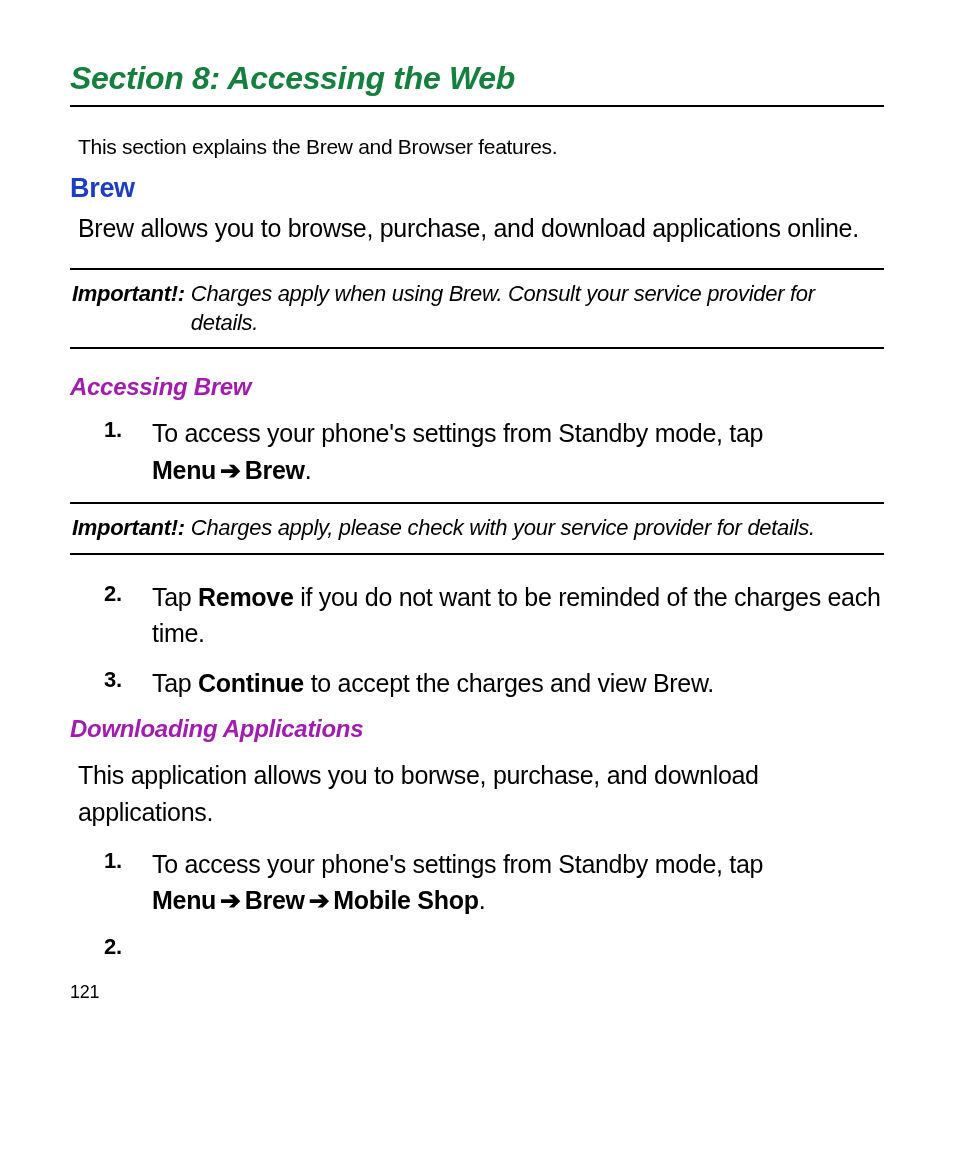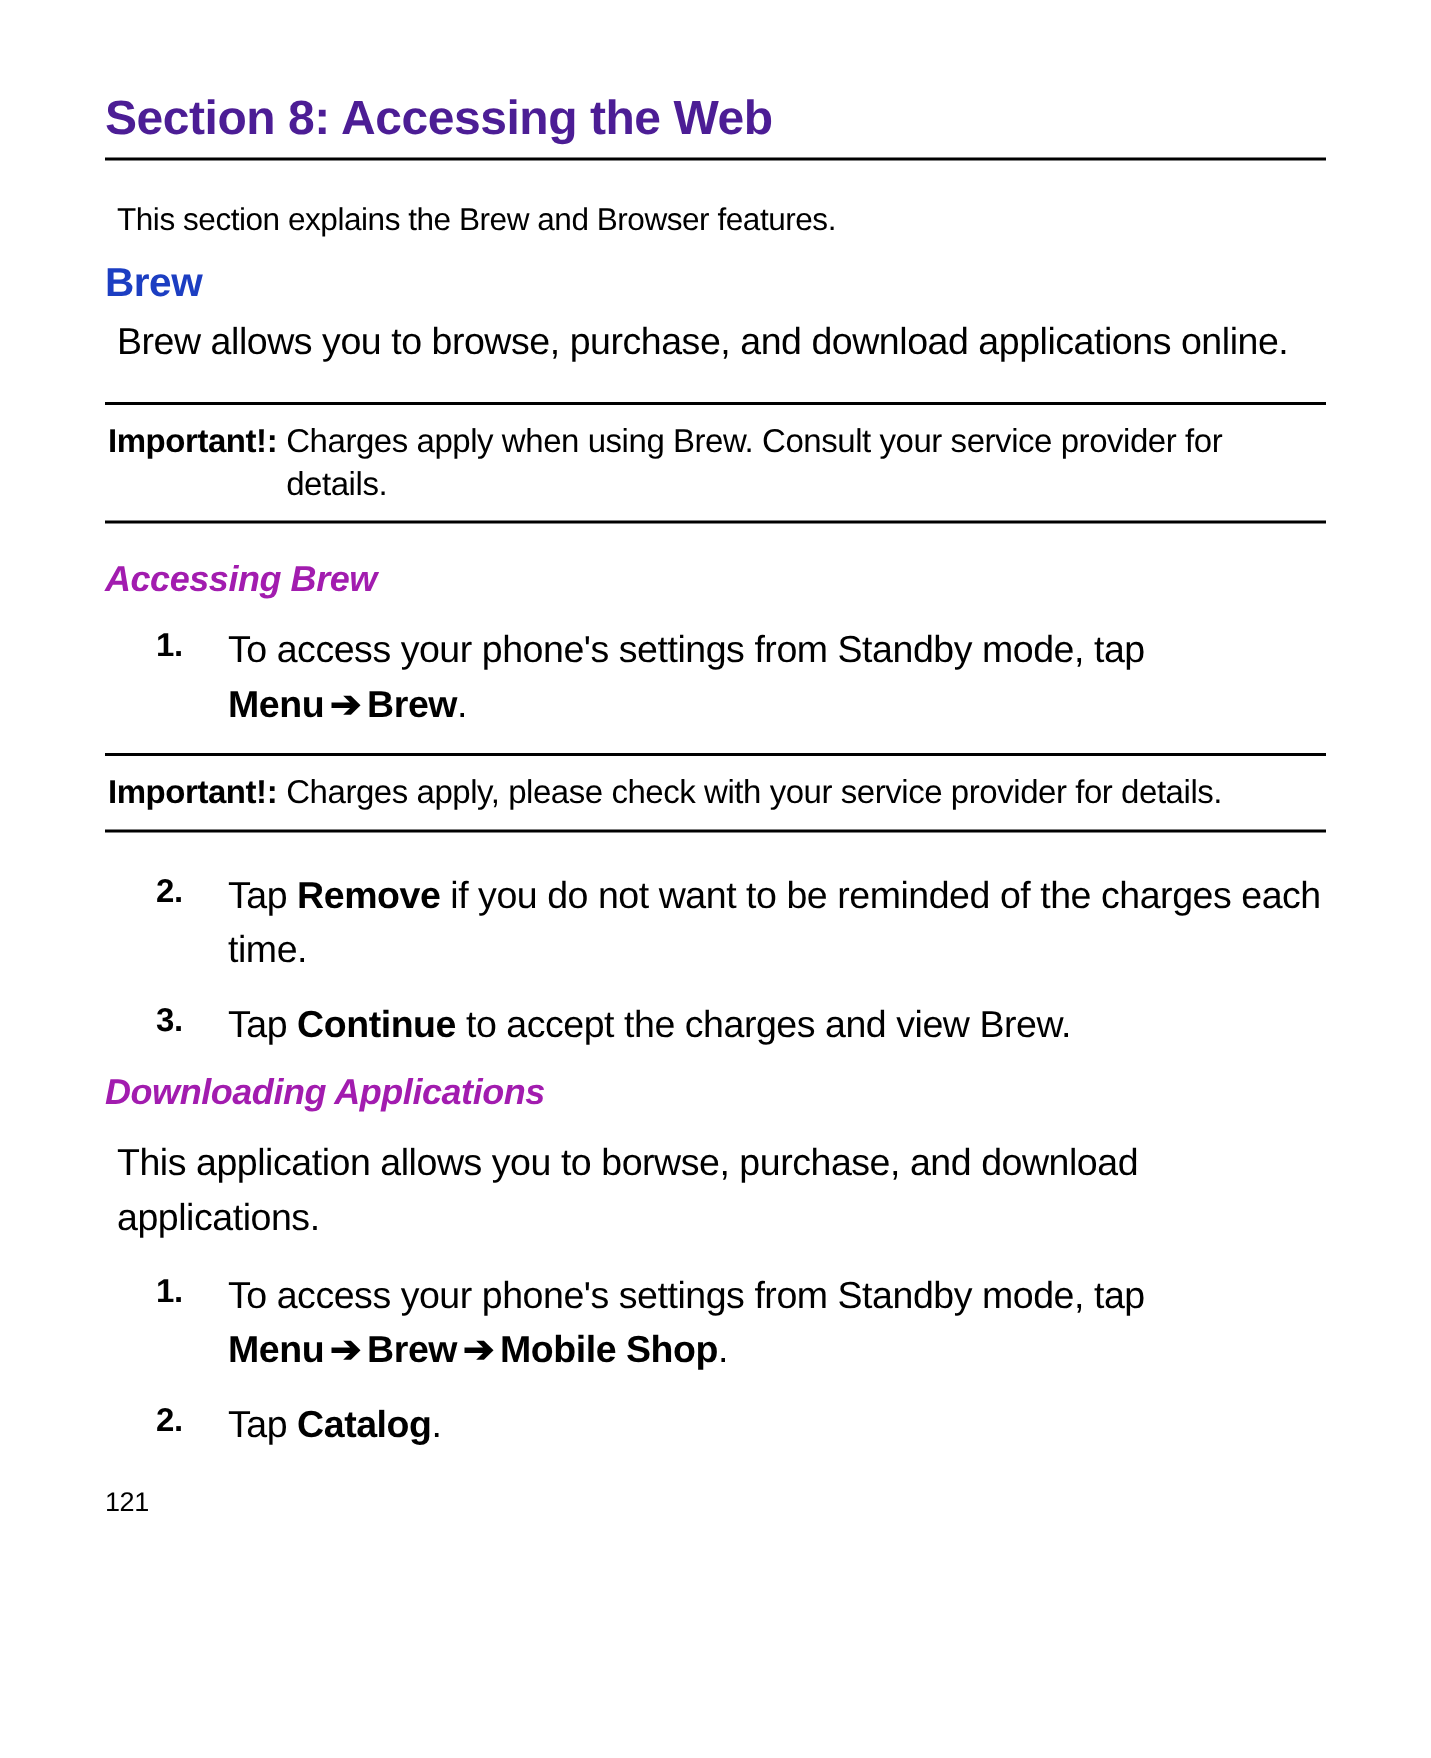--- a/index.html
+++ b/index.html
@@ -9,25 +9,26 @@
     font-family: "Helvetica Neue", Helvetica, Arial, sans-serif;
     font-stretch: condensed;
     color: #000;
     width: 954px;
     background: #fff;
     letter-spacing: -0.3px;
   }
   .section-title {
     font-size: 32px;
     font-weight: 800;
-    color: #4c1d95;
+    color: #15803d;
     margin: 0 0 10px 0;
     padding-bottom: 8px;
     border-bottom: 2px solid #000;
     font-stretch: normal;
+    font-style: italic;
   }
   .intro {
     font-size: 21px;
     margin: 28px 8px 14px 8px;
     font-weight: 400;
   }
   .h2 {
     font-size: 27px;
     font-weight: 800;
     color: #1c3ec2;
@@ -43,20 +44,21 @@
   .important-box {
     border-top: 2px solid #000;
     border-bottom: 2px solid #000;
     padding: 10px 0 10px 0;
     margin: 0 0 24px 0;
   }
   .important-inner {
     display: flex;
     font-size: 22px;
     line-height: 1.3;
+    font-style: italic;
   }
   .important-label {
     font-weight: 800;
     white-space: nowrap;
     padding-left: 2px;
   }
   .important-text {
     padding-left: 6px;
     font-weight: 400;
   }
@@ -149,18 +151,15 @@
 
 <div class="ol-item">
   <div class="ol-num">1.</div>
   <div class="ol-body">
     <span>To access your phone's settings from Standby mode, tap </span><span class="bold">Menu</span><span class="arrow">➔</span><span class="bold">Brew</span><span class="arrow">➔</span><span class="bold">Mobile Shop</span><span>.</span>
   </div>
 </div>
 
 <div class="ol-item">
   <div class="ol-num">2.</div>
-  <div class="ol-body">
-    <span>Tap </span><span class="bold">Catalog</span><span>.</span>
-  </div>
 </div>
 
 <div class="pagenum">121</div>
 
 </body></html>

